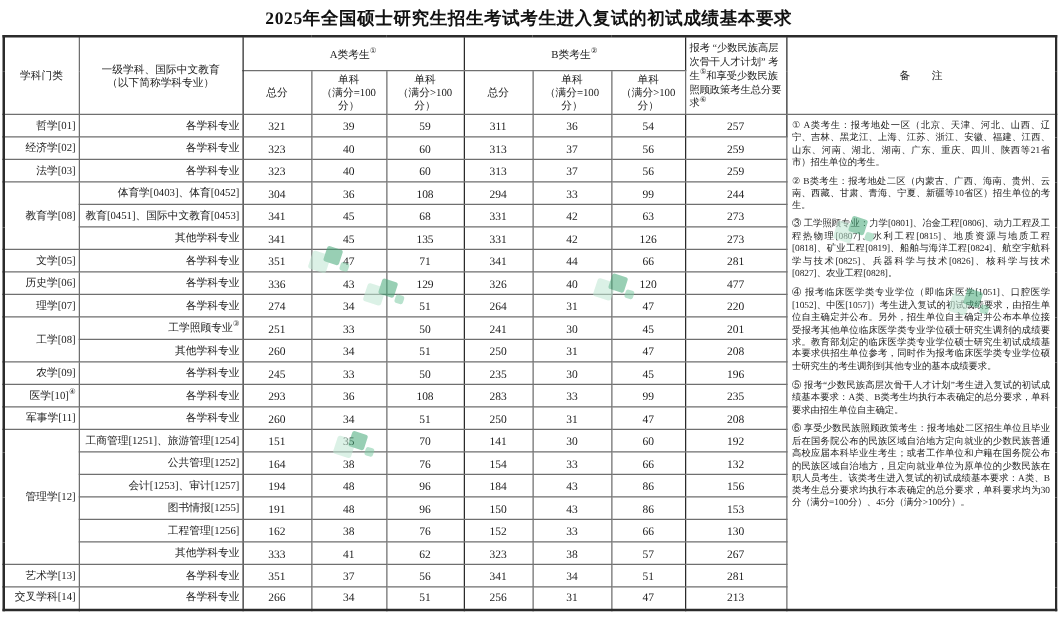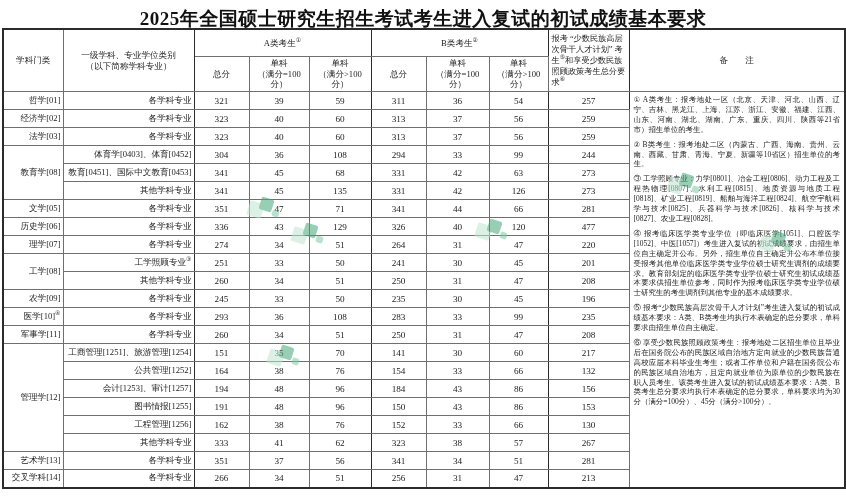--- a/index.html
+++ b/index.html
@@ -2,21 +2,21 @@
 <html><head>
 <meta charset="utf-8">
 <style>
   html,body{margin:0;padding:0;background:#fff;}
   body{
     width:846px;height:500px;overflow:hidden;position:relative;
     font-family:"Liberation Serif","DejaVu Serif",serif;
     color:#1c1c1c;
   }
   .page-title{
-    text-align:center;font-size:19px;font-weight:bold;
+    text-align:center;font-size:14px;font-weight:bold;
     padding-top:6px;height:22px;letter-spacing:.5px;color:#111;
   }
   table.score-table{
     border-collapse:collapse;table-layout:fixed;
     width:842px;margin:0 2px;
     border:2px solid #2b2b2b;
   }
   .score-table th,.score-table td{
     border:1px solid #6f6f6f;
     font-weight:normal;
@@ -65,21 +65,21 @@
       <col style="width:62px">
     <col style="width:55px">
       <col style="width:63px">
       <col style="width:59px">
     <col style="width:81px">
       <col style="width:216px">
   </colgroup>
   <thead>
     <tr class="h1">
       <th rowspan="2">学科门类</th>
-      <th rowspan="2" class="grp-end">一级学科、专业学位类别
+      <th rowspan="2" class="grp-end">一级学科、国际中文教育
 （以下简称学科专业）</th>
       <th colspan="3" class="grp-end"><span>A类考生</span><sup>①</sup></th>
       <th colspan="3" class="grp-end"><span>B类考生</span><sup>②</sup></th>
       <th rowspan="2" class="grp-end minority-h"><span>报考 “少数民族高层次骨干人才计划” 考生</span><sup>⑤</sup><span>和享受少数民族照顾政策考生总分要求</span><sup>⑥</sup></th>
       <th rowspan="2">备　　注</th>
     </tr>
     <tr class="h2">
       <th>总分</th>
       <th>单科
 （满分=100分）</th>
@@ -254,21 +254,21 @@
       </tr>
       <tr class="group-start">
         <td class="cat" rowspan="6">管理学[12]</td>
         <td class="disc grp-end">工商管理[1251]、旅游管理[1254]</td>
         <td class="num">151</td>
         <td class="num">35</td>
         <td class="num grp-end">70</td>
         <td class="num">141</td>
         <td class="num">30</td>
         <td class="num grp-end">60</td>
-        <td class="num grp-end">217</td>
+        <td class="num grp-end">192</td>
       </tr>
       <tr>
         <td class="disc grp-end">公共管理[1252]</td>
         <td class="num">164</td>
         <td class="num">38</td>
         <td class="num grp-end">76</td>
         <td class="num">154</td>
         <td class="num">33</td>
         <td class="num grp-end">66</td>
         <td class="num grp-end">132</td>

